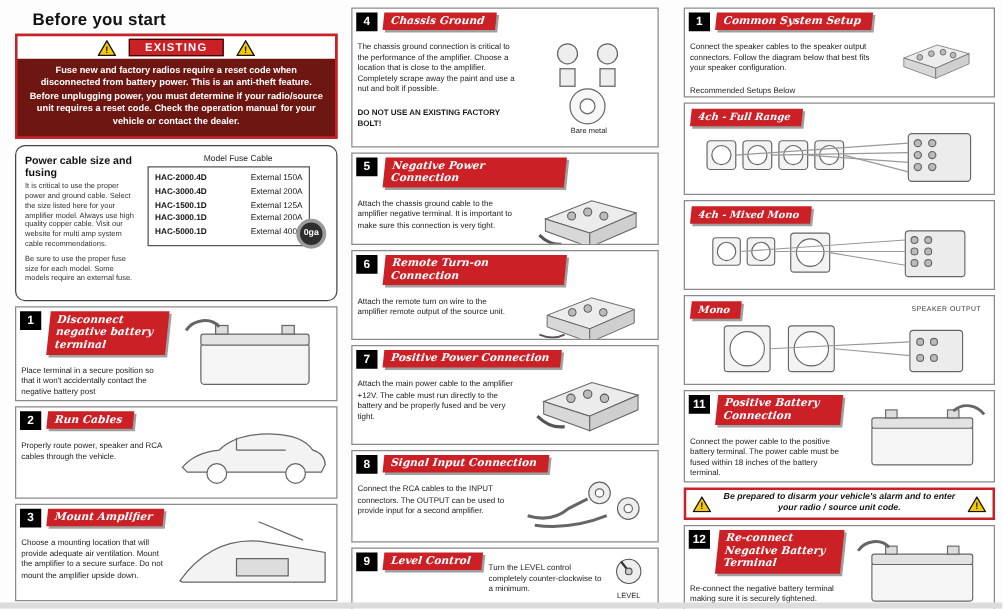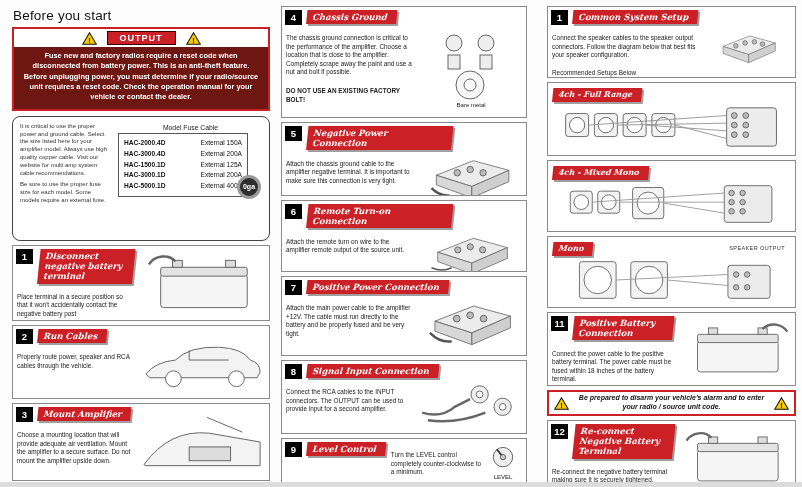--- a/index.html
+++ b/index.html
@@ -1,21 +1,21 @@
 <!DOCTYPE html>
 <html><head>
 <meta charset="utf-8">
 <style>
   html,body{margin:0;padding:0;}
   body{width:802px;height:487px;background:#fdfdfd;font-family:"Liberation Sans",sans-serif;position:relative;overflow:hidden;color:#111;}
   .col{position:absolute;top:0;padding-top:6px;}
   .col-left{left:12px;width:258px;}
   .col-mid{left:281px;width:246px;}
   .col-right{left:547px;width:249px;}
-  .h-main{font-size:13.5px;font-weight:normal;margin:2px 0 4px 1px;letter-spacing:.2px;}
+  .h-main{font-size:13.5px;font-weight:bold;margin:2px 0 4px 14px;letter-spacing:.2px;}
   .panel{border:1px solid #8a8a8a;background:#fff;margin-bottom:4px;position:relative;overflow:hidden;}
   .head{display:flex;align-items:flex-start;gap:4px;padding:3px 4px 1px 3px;}
   .num{min-width:15px;height:15px;background:#000;color:#fff;font-weight:bold;font-size:9.5px;display:flex;align-items:center;justify-content:center;padding:0 1px;flex:none;}
   .banner{display:inline-block;background:#cb2026;color:#fff;font-family:"DejaVu Serif",serif;font-style:italic;font-weight:bold;font-size:8.5px;line-height:1.2;padding:2px 9px 2px 6px;box-shadow:2px 2px 0 #9f9f9f;transform:skewX(-6deg);transform-origin:left bottom;}
   .banner.sm{font-size:8px;margin:3px 0 0 4px;}
   .txt{font-size:6.4px;line-height:1.32;color:#1a1a1a;padding:2px 4px;}
   .bold{font-weight:bold;}
   .la{display:flex;height:100%;}
   .la .lcol{width:48%;}
   .la .pic{flex:1;display:flex;align-items:center;justify-content:center;flex-direction:column;}
@@ -56,31 +56,32 @@
 <div class="col col-left">
 
   <div class="h-main">Before you start</div>
 
   <div class="caution-box">
     <div class="caution-head">
       <svg class="tri" viewBox="0 0 22 19">
           <path d="M11 1 L21 18 L1 18 Z" fill="#f7c900" stroke="#111" stroke-width="1.5"></path>
           <text x="11" y="15.5" text-anchor="middle" font-size="11" font-weight="bold" fill="#111">!</text>
         </svg>
-      <span class="caution-label">OUTPUT</span>
+      <span class="caution-label">EXISTING</span>
       <svg class="tri" viewBox="0 0 22 19">
           <path d="M11 1 L21 18 L1 18 Z" fill="#f7c900" stroke="#111" stroke-width="1.5"></path>
           <text x="11" y="15.5" text-anchor="middle" font-size="11" font-weight="bold" fill="#111">!</text>
         </svg>
     </div>
     <div class="caution-body">Fuse new and factory radios require a reset code when disconnected from battery power. This is an anti-theft feature. Before unplugging power, you must determine if your radio/source unit requires a reset code. Check the operation manual for your vehicle or contact the dealer.</div>
   </div>
 
   <div class="power-box">
     <div class="power-left">
+      <div class="power-title">Power cable size and fusing</div>
       <p class="small">It is critical to use the proper power and ground cable. Select the size listed here for your amplifier model. Always use high quality copper cable. Visit our website for multi amp system cable recommendations.</p>
       <p class="small">Be sure to use the proper fuse size for each model. Some models require an external fuse.</p>
     </div>
     <div class="power-right">
       <div class="fuse-header">Model Fuse Cable</div>
       <div class="fuse-table">
         <div class="fuse-row">
             <span class="fuse-model">HAC-2000.4D</span>
             <span class="fuse-val">External 150A</span>
           </div>

